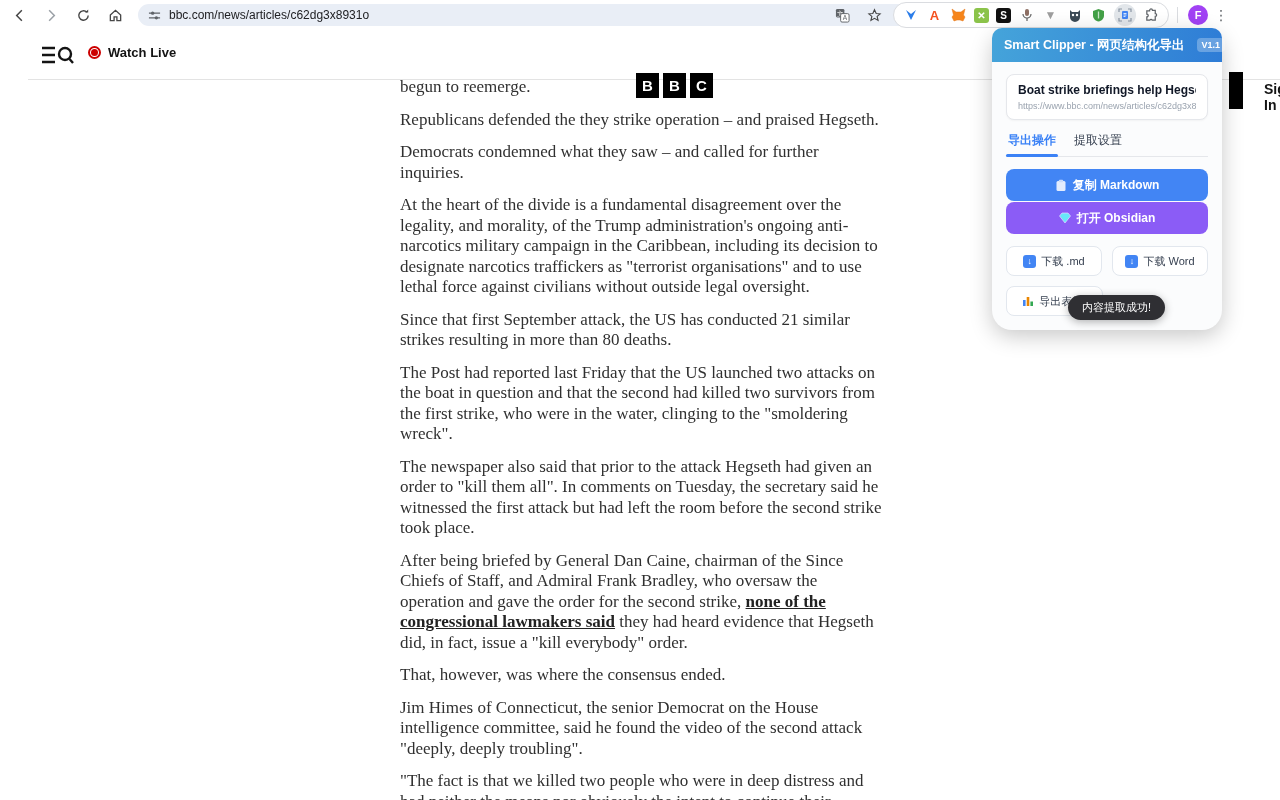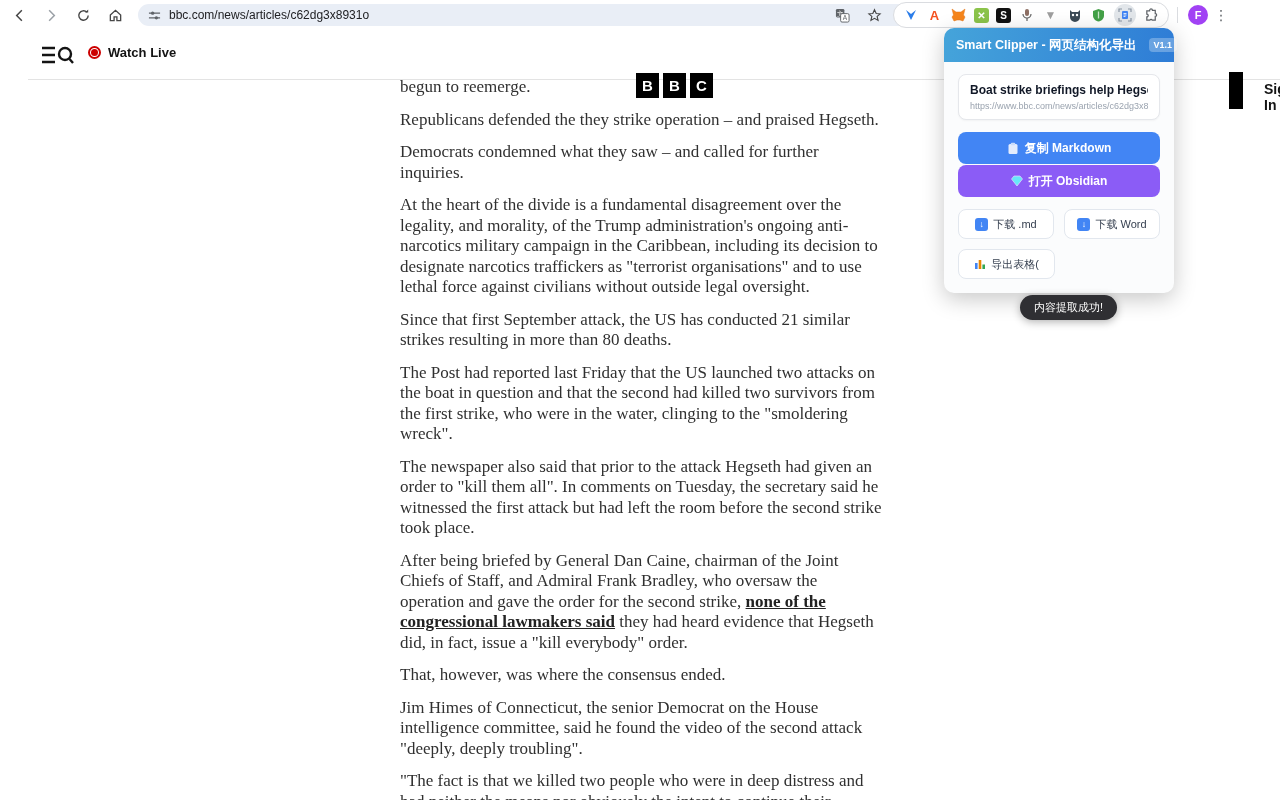--- a/index.html
+++ b/index.html
@@ -50,22 +50,22 @@
              color:#141414; }
 
   
   .article { position:absolute; left:400px; top:77px; width:484px;
              font-family:"Liberation Serif", serif; font-size:17px; line-height:20.5px;
              color:#303030; z-index:1; }
   .article p { margin-bottom:12px; }
   .article a { color:#222; font-weight:bold; text-decoration:underline; }
 
   
-  .popup { position:absolute; left:944px; top:28px; width:230px; background:#fbfcfd;
-           border-radius:10px; box-shadow:0 6px 22px rgba(0,0,0,.22); z-index:100;
+  .popup { position:absolute; left:992px; top:28px; width:230px; background:#fbfcfd;
+           border-radius:20px; box-shadow:0 6px 22px rgba(0,0,0,.22); z-index:100;
            overflow:visible; }
   .popup-header { height:34px; background:linear-gradient(100deg,#45a4da,#2e7cd6);
                   border-radius:10px 10px 0 0; display:flex; align-items:center;
                   padding:0 12px; justify-content:space-between; }
   .popup-title { color:#fff; font-size:12.5px; font-weight:bold; white-space:nowrap; }
   .ver-badge { background:rgba(255,255,255,.28); color:#fff; font-size:9px; font-weight:bold;
                padding:2px 5px; border-radius:4px;margin-left:12px; }
   .popup-body { padding:12px 14px 14px; position:relative; }
   .page-card { background:#fff; border:1px solid #e5e7eb; border-radius:8px; padding:8px 11px;
                box-shadow:0 1px 2px rgba(0,0,0,.04); }
@@ -224,36 +224,40 @@
 </div>
 
 <div class="article">
   <p>begun to reemerge.</p>
   <p>Republicans defended the they strike operation – and praised Hegseth.</p>
   <p>Democrats condemned what they saw – and called for further inquiries.</p>
   <p>At the heart of the divide is a fundamental disagreement over the legality, and morality, of the Trump administration's ongoing anti-narcotics military campaign in the Caribbean, including its decision to designate narcotics traffickers as "terrorist organisations" and to use lethal force against civilians without outside legal oversight.</p>
   <p>Since that first September attack, the US has conducted 21 similar strikes resulting in more than 80 deaths.</p>
   <p>The Post had reported last Friday that the US launched two attacks on the boat in question and that the second had killed two survivors from the first strike, who were in the water, clinging to the "smoldering wreck".</p>
   <p>The newspaper also said that prior to the attack Hegseth had given an order to "kill them all". In comments on Tuesday, the secretary said he witnessed the first attack but had left the room before the second strike took place.</p>
-  <p><span>After being briefed by General Dan Caine, chairman of the Joint Chiefs of Staff, and Admiral Frank Bradley, who oversaw the operation and gave the order for the second strike, </span><a>none of the congressional lawmakers said</a><span> they had heard evidence that Hegseth did, in fact, issue a "kill everybody" order.</span></p>
+  <p><span>After being briefed by General Dan Caine, chairman of the Since Chiefs of Staff, and Admiral Frank Bradley, who oversaw the operation and gave the order for the second strike, </span><a>none of the congressional lawmakers said</a><span> they had heard evidence that Hegseth did, in fact, issue a "kill everybody" order.</span></p>
   <p>That, however, was where the consensus ended.</p>
   <p>Jim Himes of Connecticut, the senior Democrat on the House intelligence committee, said he found the video of the second attack "deeply, deeply troubling".</p>
   <p>"The fact is that we killed two people who were in deep distress and had neither the means nor obviously the intent to continue their mission," he told reporters after the briefing.</p>
 
 </div>
 
 <div class="popup">
   <div class="popup-header">
     <span class="popup-title">Smart Clipper - 网页结构化导出</span>
     <span class="ver-badge">V1.1</span>
   </div>
   <div class="popup-body">
     <div class="page-card">
       <div class="page-card-title">Boat strike briefings help Hegseth - b...</div>
       <div class="page-card-url">https://www.bbc.com/news/articles/c62dg3x8931o</div>
+    </div>
+    <div class="tabs">
+      <span class="tab active">导出操作</span>
+      <span class="tab">提取设置</span>
     </div>
     <button class="btn btn-blue">
       <svg width="12" height="13" viewBox="0 0 12 13">
           <rect x="1.5" y="2" width="9" height="10" rx="1.5" fill="#e3ecfd"></rect>
           <rect x="3.8" y="0.8" width="4.4" height="2.4" rx="1" fill="#c9dbfb"></rect>
         </svg>
       <span>复制 Markdown</span>
     </button>
     <button class="btn btn-purple">
       <svg width="12" height="12" viewBox="0 0 12 12">

